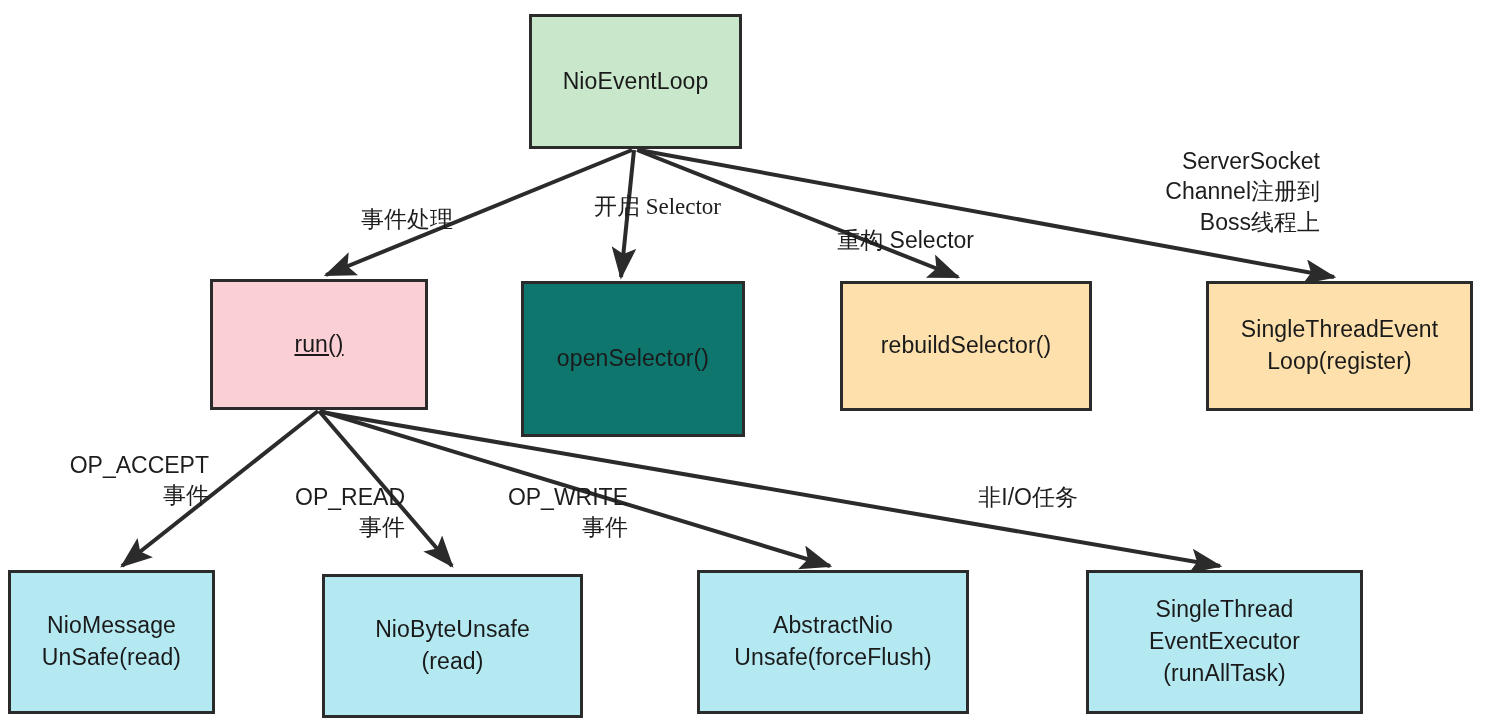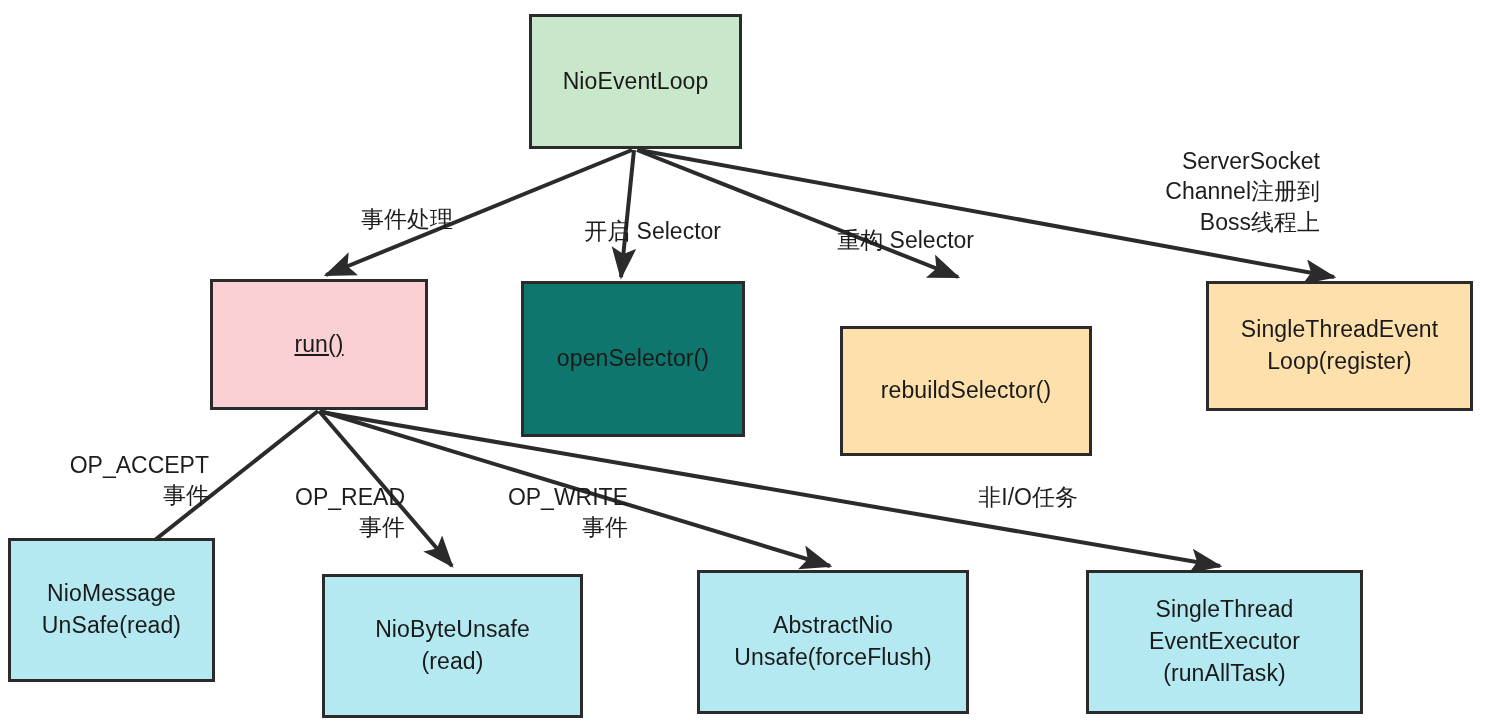--- a/index.html
+++ b/index.html
@@ -54,41 +54,41 @@
       <line x1="321" y1="412" x2="1220" y2="566"></line>
     </g>
   </svg>
 
   <div class="node" style="left:529px;top:14px;width:213px;height:135px;background:#c9e7ca;">NioEventLoop</div>
 
   <div class="node" style="left:210px;top:279px;width:218px;height:131px;background:#fbd0d5;text-decoration:underline;">run()</div>
 
   <div class="node" style="left:521px;top:281px;width:224px;height:156px;background:#0f766e;">openSelector()</div>
 
-  <div class="node" style="left:840px;top:281px;width:252px;height:130px;background:#fde0ab;margin-top:45px;">rebuildSelector()</div>
+  <div class="node" style="left:840px;top:281px;width:252px;height:130px;background:#fde0ab;">rebuildSelector()</div>
 
   <div class="node" style="left:1206px;top:281px;width:267px;height:130px;background:#fde0ab;">SingleThreadEvent
 Loop(register)</div>
 
-  <div class="node" style="left:8px;top:538px;width:207px;height:144px;background:#b4e9f2;">NioMessage
+  <div class="node" style="left:8px;top:570px;width:207px;height:144px;background:#b4e9f2;">NioMessage
 UnSafe(read)</div>
 
   <div class="node" style="left:322px;top:574px;width:261px;height:144px;background:#b4e9f2;">NioByteUnsafe
 (read)</div>
 
   <div class="node" style="left:1086px;top:570px;width:277px;height:144px;background:#b4e9f2;">SingleThread
 EventExecutor
 (runAllTask)</div>
 
   <div class="node" style="left:697px;top:570px;width:272px;height:144px;background:#b4e9f2;">AbstractNio
 Unsafe(forceFlush)</div>
 
   <div class="edge-label" style="left:333px;top:204px;width:120px;">事件处理</div>
 
-  <div class="edge-label" style="left:553px;top:216px;width:168px;">开启 Selector</div>
+  <div class="edge-label" style="left:553px;top:192px;width:168px;font-family:Liberation Serif, serif;">开启 Selector</div>
 
   <div class="edge-label" style="left:806px;top:225px;width:168px;">重构 Selector</div>
 
   <div class="edge-label" style="left:1120px;top:146px;width:200px;">ServerSocket
 Channel注册到
 Boss线程上</div>
 
   <div class="edge-label" style="left:41px;top:450px;width:168px;">OP_ACCEPT
 事件</div>
 

